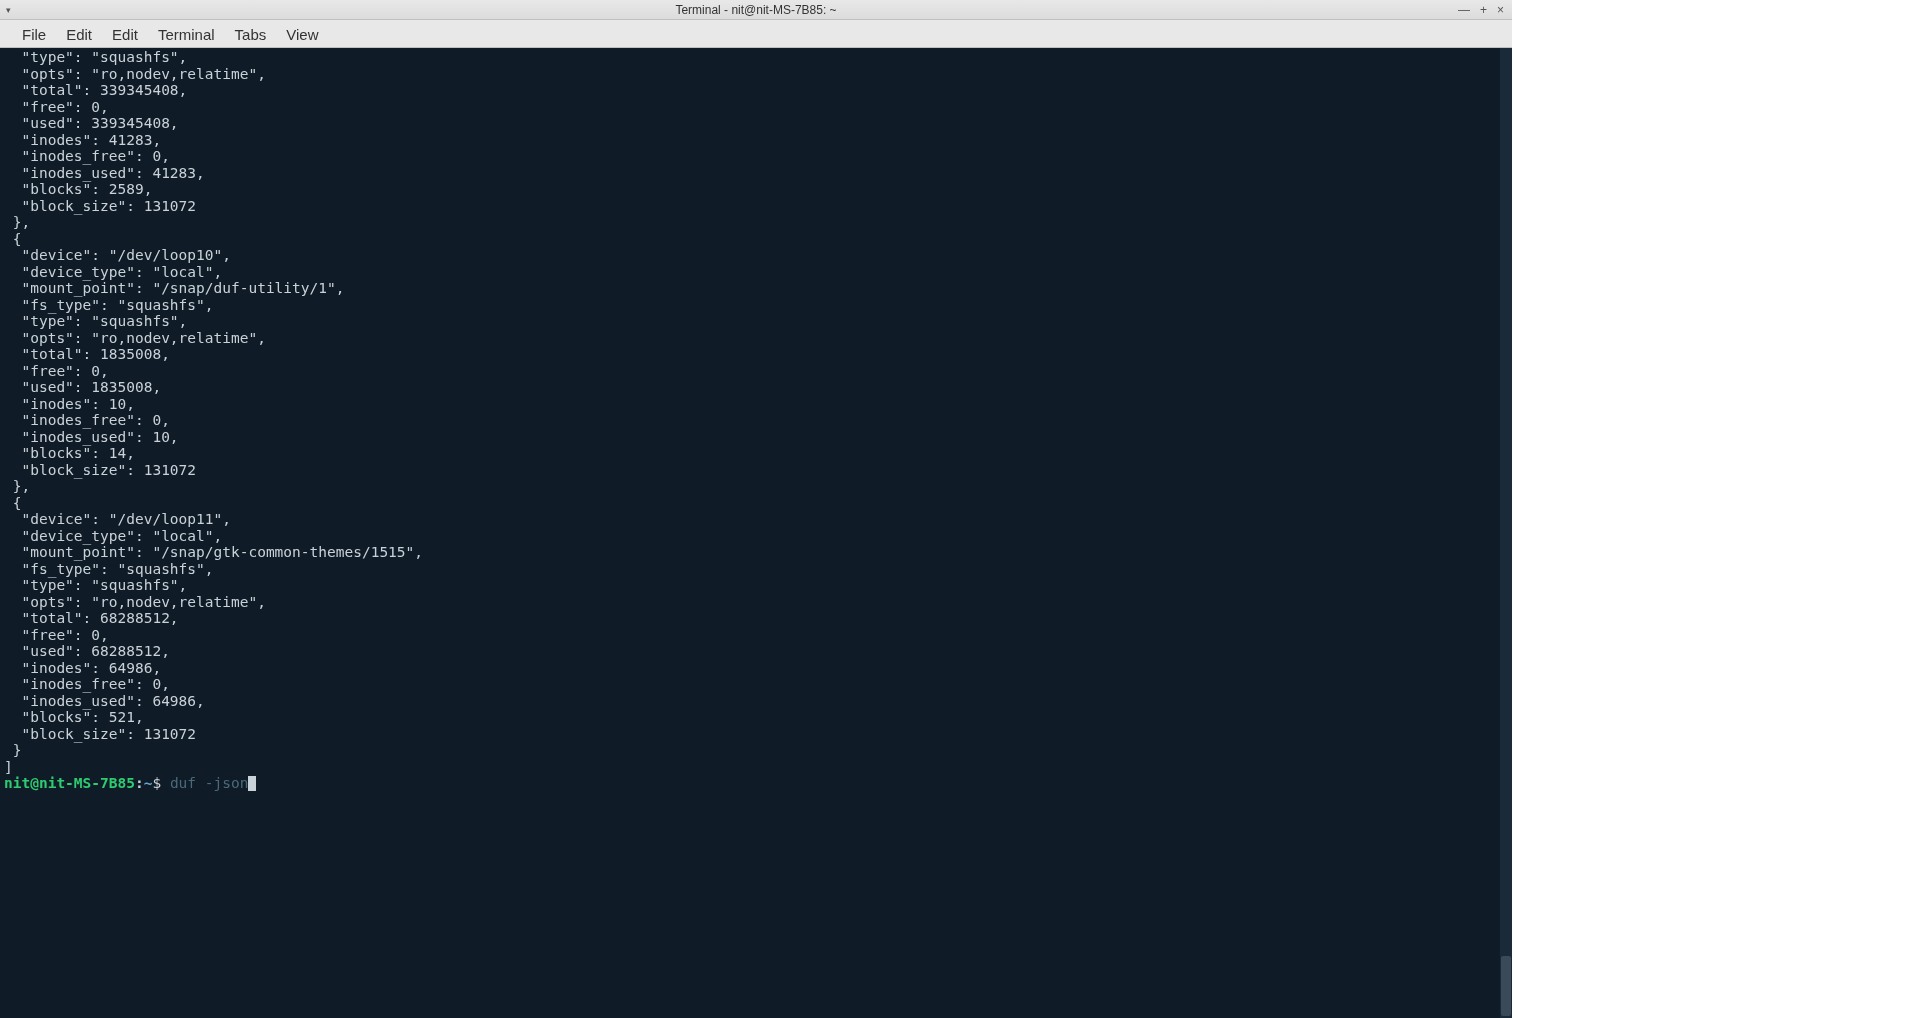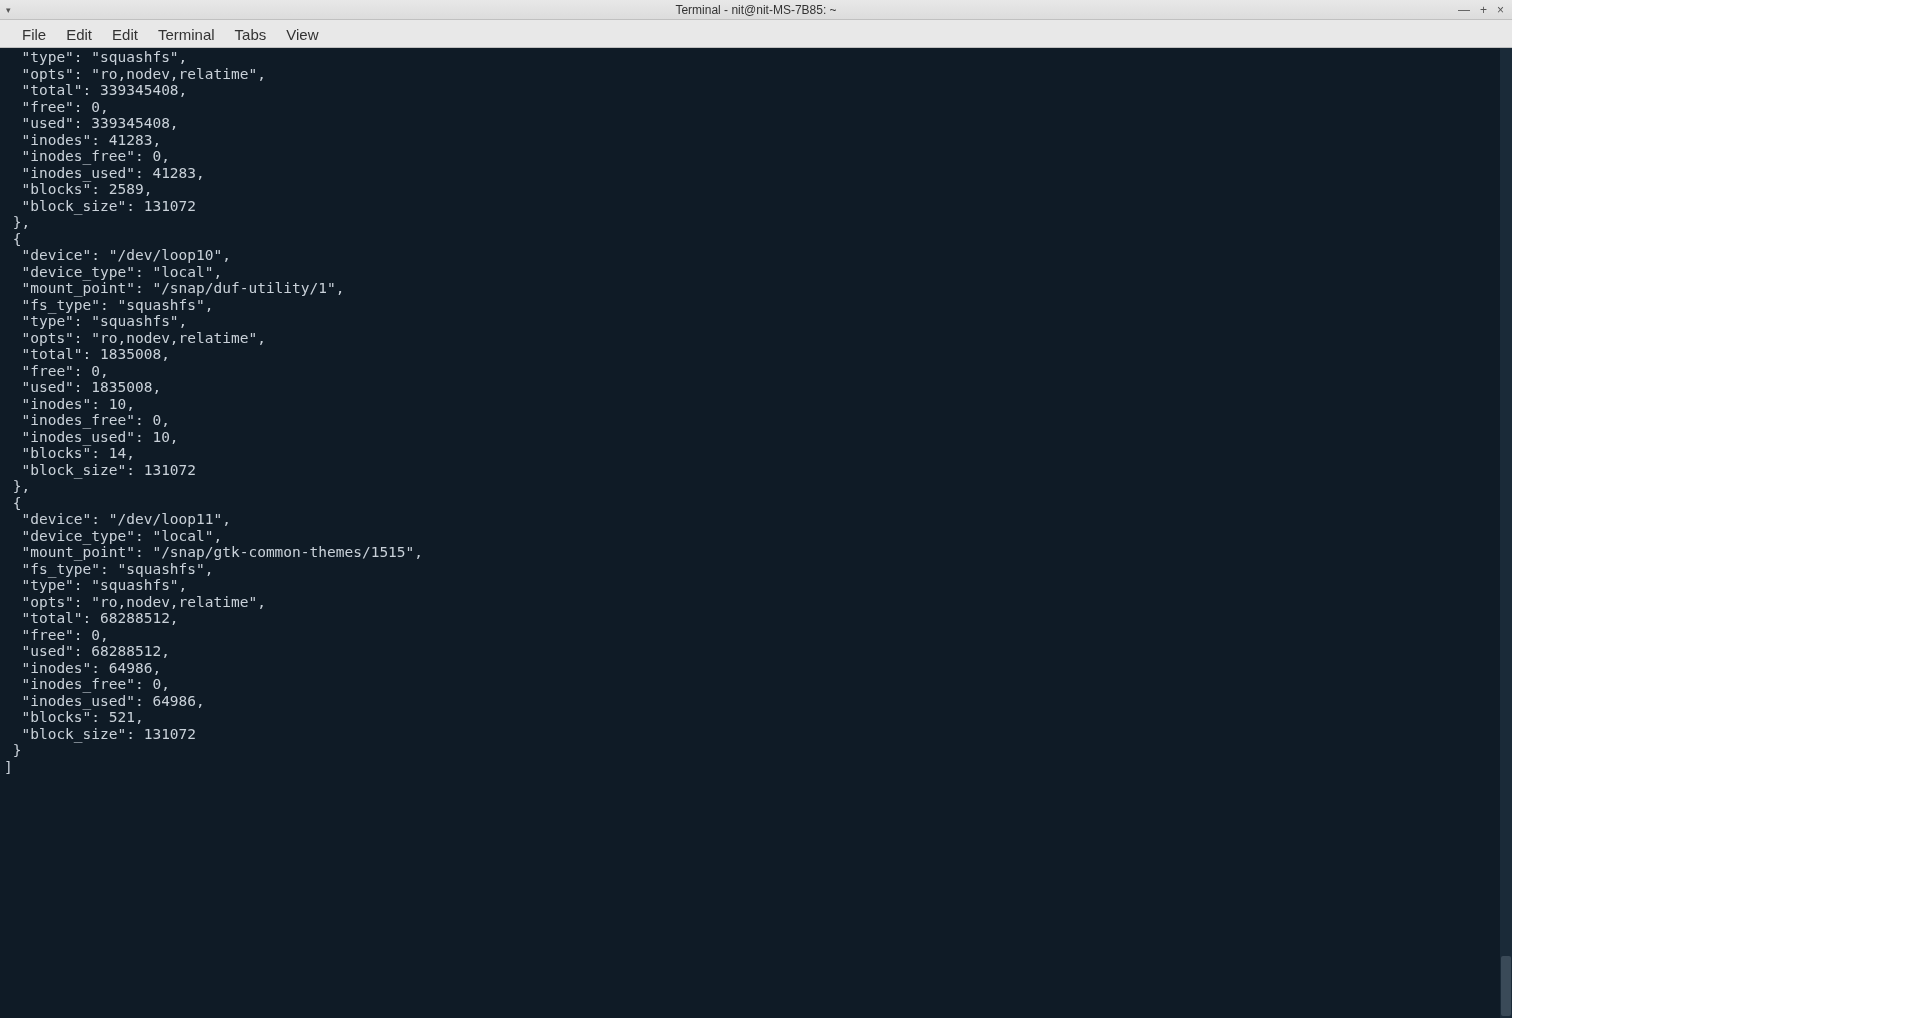--- a/index.html
+++ b/index.html
@@ -183,19 +183,20 @@
   "total": 68288512,
   "free": 0,
   "used": 68288512,
   "inodes": 64986,
   "inodes_free": 0,
   "inodes_used": 64986,
   "blocks": 521,
   "block_size": 131072
  }
 ]</pre>
+      <div class="prompt-line"><span class="prompt-user">nit@nit-MS-7B85</span><span class="prompt-sep">:</span><span class="prompt-path">~</span><span class="prompt-dollar">$</span><span> </span><span class="cmd">duf -json</span><span class="cursor"></span></div>
 
       <div class="scrollbar">
         <div class="scrollbar-thumb"></div>
       </div>
     </div>
   </div>
 </div>
 
 </body></html>

